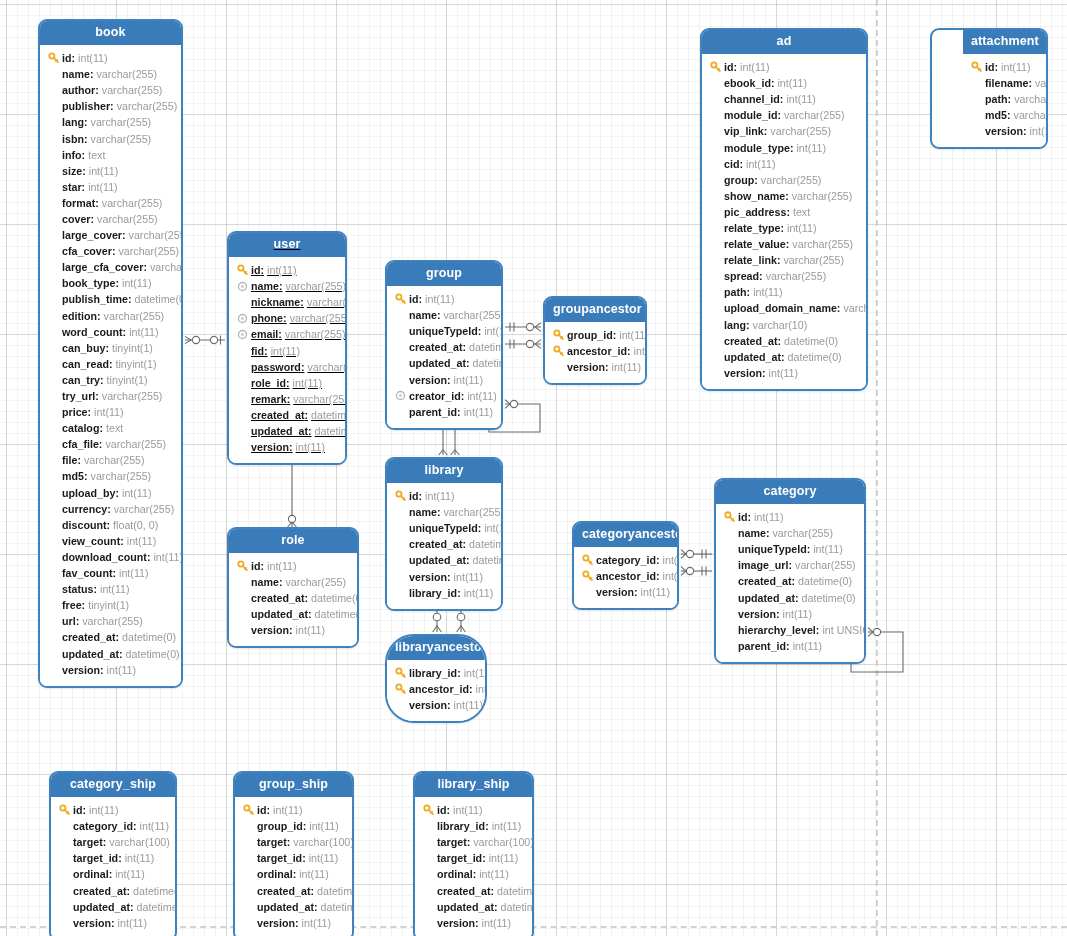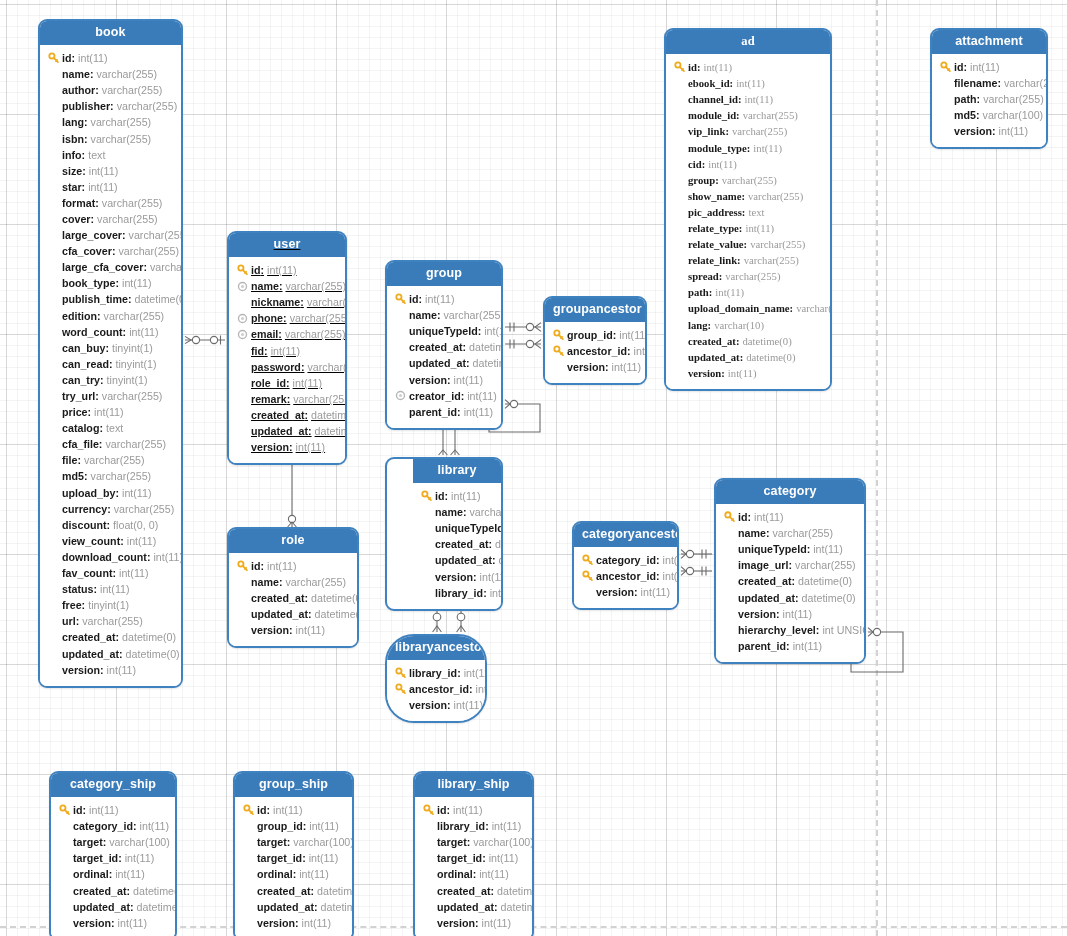--- a/index.html
+++ b/index.html
@@ -628,21 +628,21 @@
           <span class="ty">int(11)</span>
         </div>
         <div class="attr">
           <span class="mark"></span>
           <span class="nm">version</span>
           <span class="colon">:</span>
           <span class="ty">int(11)</span>
         </div>
       </div>
     </div>
-    <div class="entity" style="left: 664px; top: 28px; width: 168px; font-family: Liberation Serif, serif;">
+    <div class="entity" style="left: 700px; top: 28px; width: 168px;">
       <div class="hdr">ad</div>
       <div class="body">
         <div class="attr">
           <span class="mark">
             <svg width="12" height="12" viewBox="0 0 16 16">
               <circle cx="5.2" cy="5.2" r="3.5" fill="none" stroke="#f0ab1f" stroke-width="2.4"></circle>
               <path d="M7.4 7.6 L13.2 13.4" stroke="#f0ab1f" stroke-width="2.4" stroke-linecap="round"></path>
               <path d="M10.6 12.2 L12.2 10.6" stroke="#f0ab1f" stroke-width="2.2" stroke-linecap="round"></path>
             </svg>
           </span>
@@ -759,21 +759,21 @@
           <span class="ty">datetime(0)</span>
         </div>
         <div class="attr">
           <span class="mark"></span>
           <span class="nm">version</span>
           <span class="colon">:</span>
           <span class="ty">int(11)</span>
         </div>
       </div>
     </div>
-    <div class="entity" style="left: 930px; top: 28px; width: 118px;">
+    <div class="entity" style="left: 930px; top: 28px; width: 118px; padding-left: 31px;">
       <div class="hdr">attachment</div>
       <div class="body">
         <div class="attr">
           <span class="mark">
             <svg width="12" height="12" viewBox="0 0 16 16">
               <circle cx="5.2" cy="5.2" r="3.5" fill="none" stroke="#f0ab1f" stroke-width="2.4"></circle>
               <path d="M7.4 7.6 L13.2 13.4" stroke="#f0ab1f" stroke-width="2.4" stroke-linecap="round"></path>
               <path d="M10.6 12.2 L12.2 10.6" stroke="#f0ab1f" stroke-width="2.2" stroke-linecap="round"></path>
             </svg>
           </span>
@@ -800,21 +800,21 @@
           <span class="ty">varchar(100)</span>
         </div>
         <div class="attr">
           <span class="mark"></span>
           <span class="nm">version</span>
           <span class="colon">:</span>
           <span class="ty">int(11)</span>
         </div>
       </div>
     </div>
-    <div class="entity" style="left: 385px; top: 457px; width: 118px; padding-left: 26px;">
+    <div class="entity" style="left: 385px; top: 457px; width: 118px;">
       <div class="hdr">library</div>
       <div class="body">
         <div class="attr">
           <span class="mark">
             <svg width="12" height="12" viewBox="0 0 16 16">
               <circle cx="5.2" cy="5.2" r="3.5" fill="none" stroke="#f0ab1f" stroke-width="2.4"></circle>
               <path d="M7.4 7.6 L13.2 13.4" stroke="#f0ab1f" stroke-width="2.4" stroke-linecap="round"></path>
               <path d="M10.6 12.2 L12.2 10.6" stroke="#f0ab1f" stroke-width="2.2" stroke-linecap="round"></path>
             </svg>
           </span>

